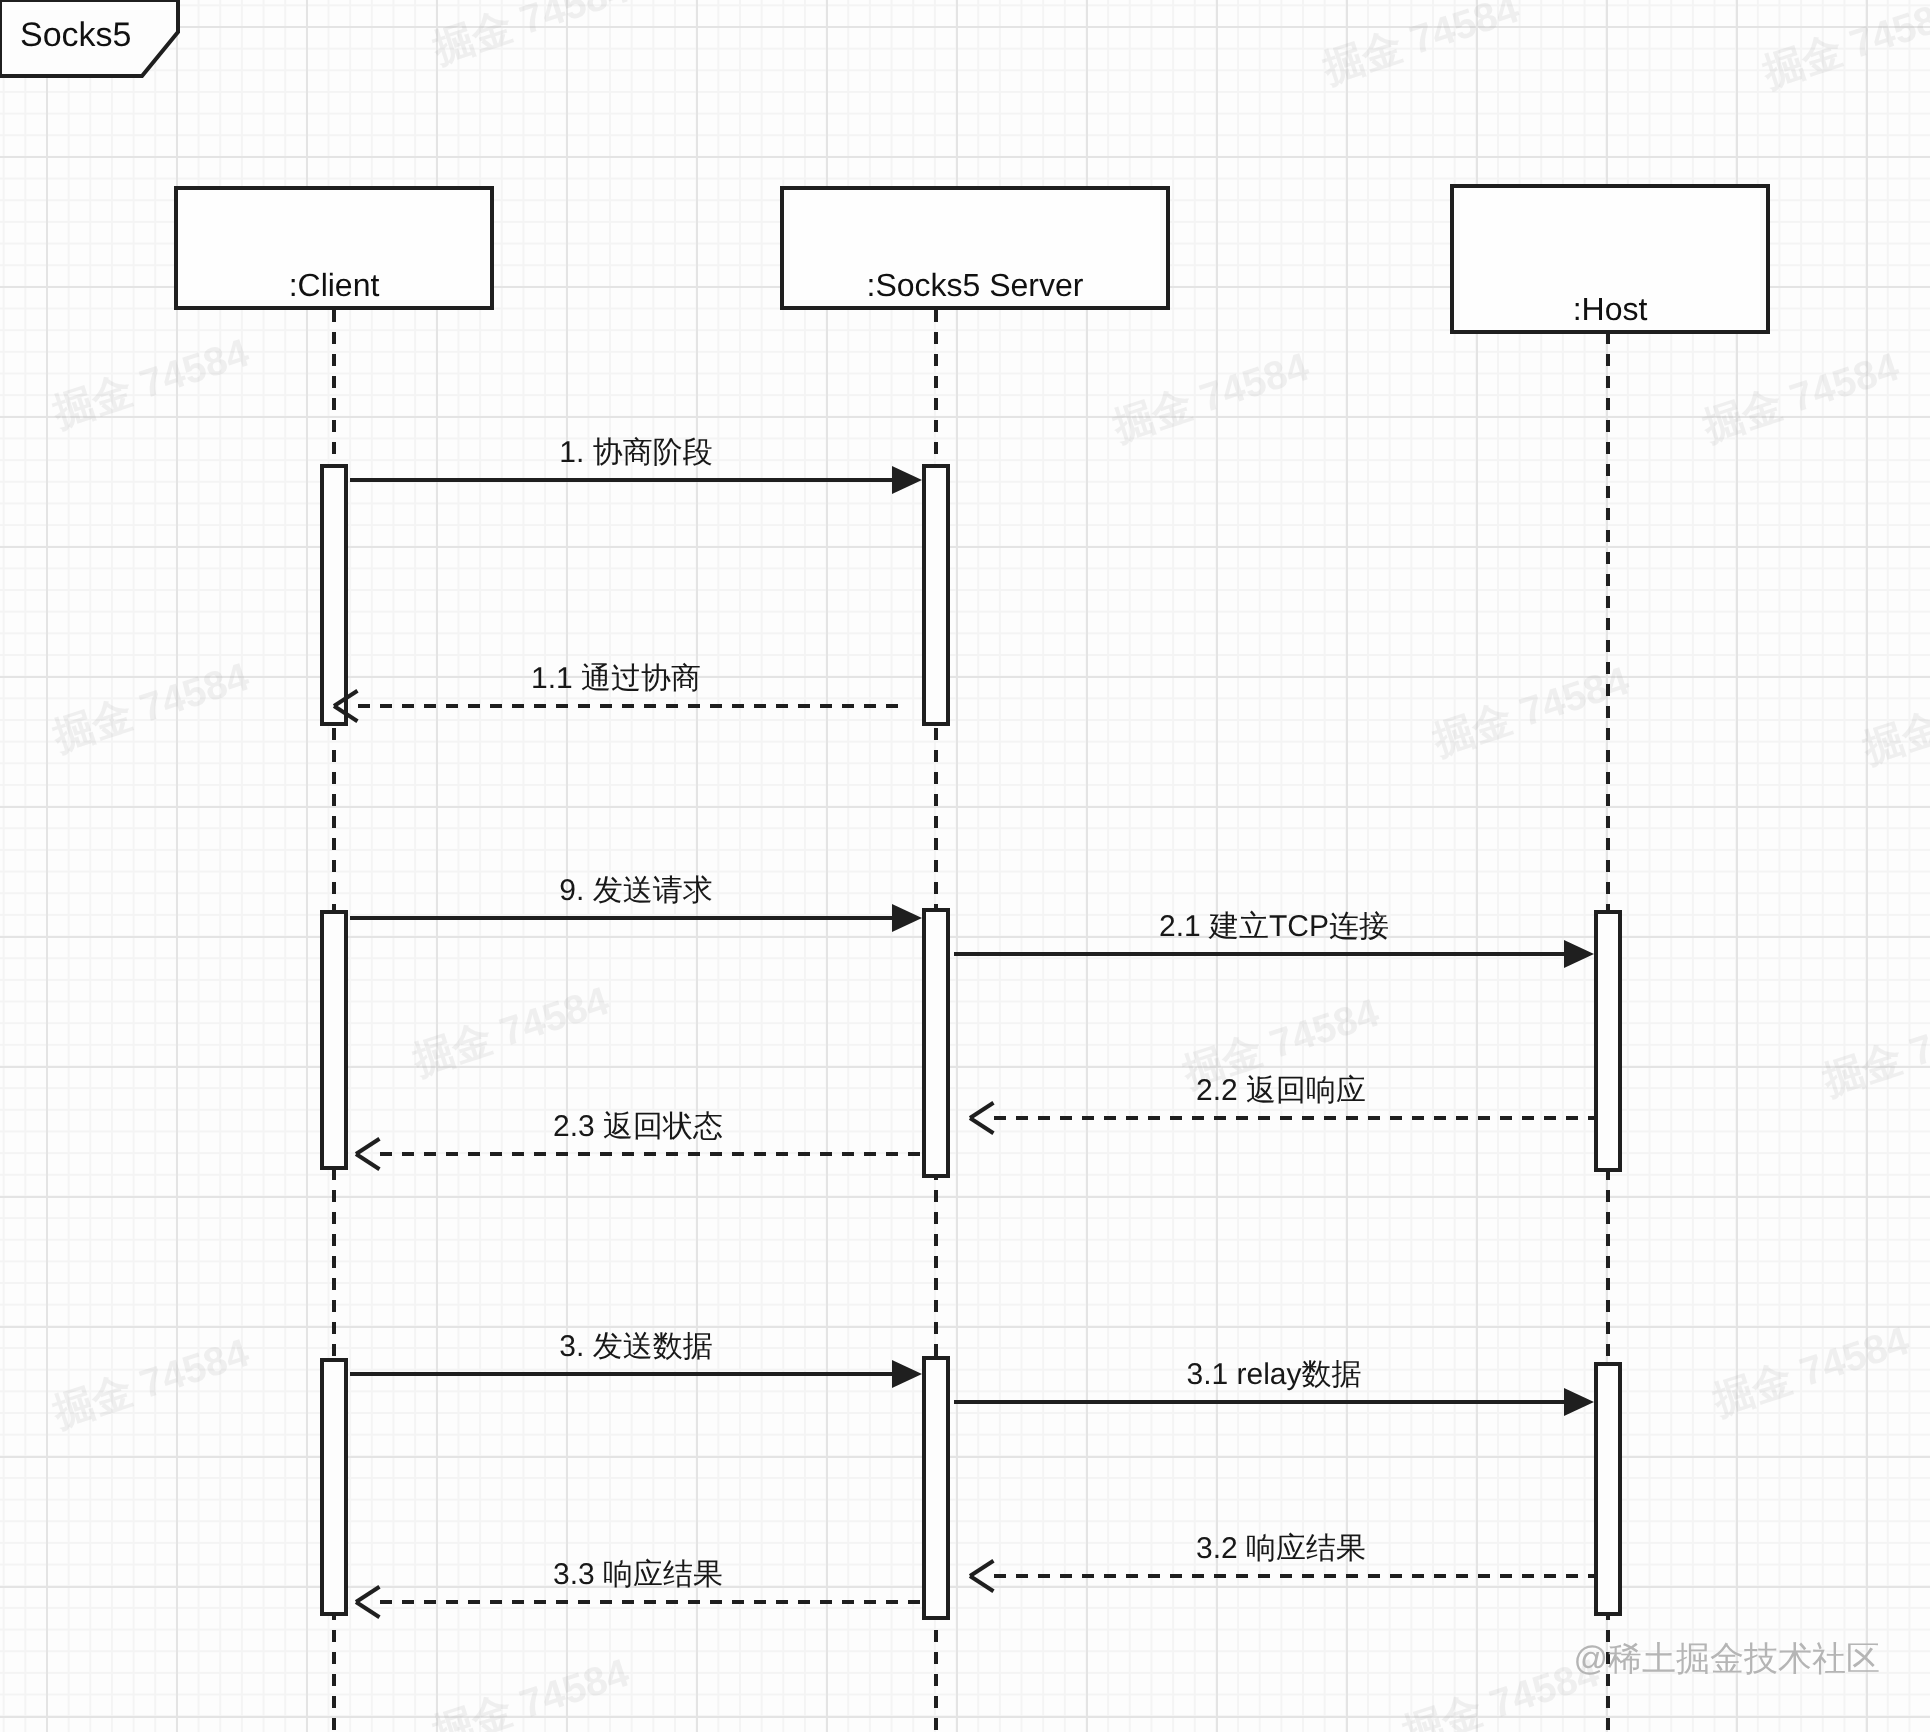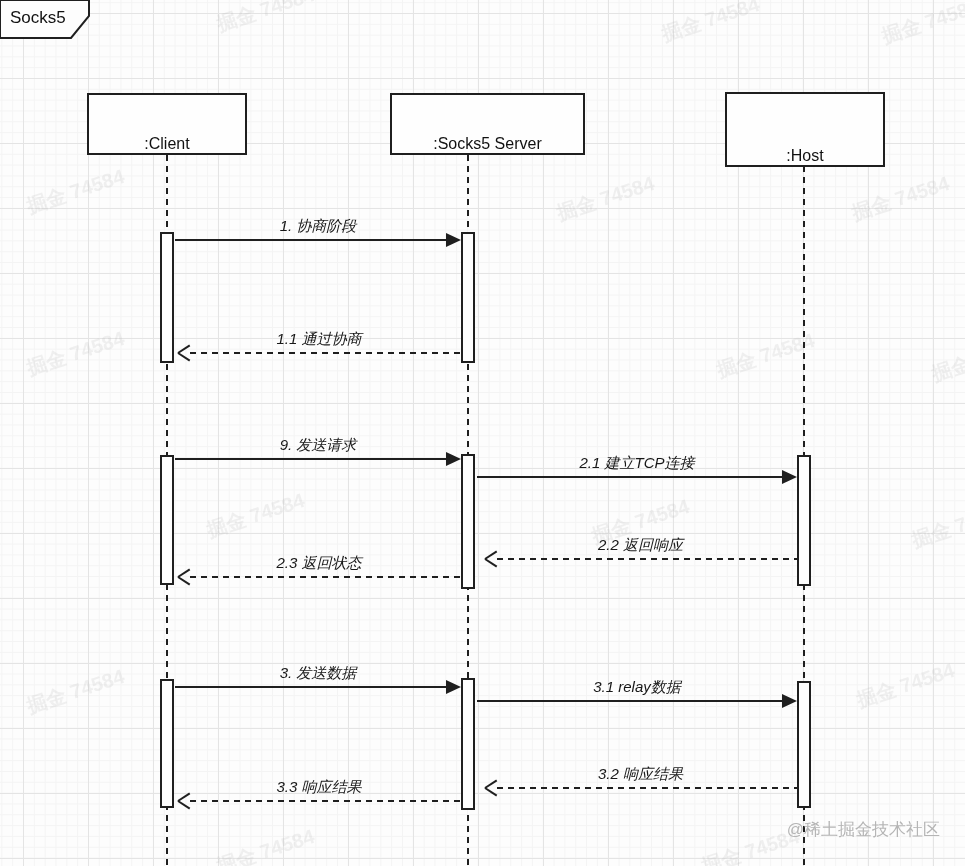--- a/index.html
+++ b/index.html
@@ -79,21 +79,21 @@
     width: 14px; height: 2px; background: #1f1f1f;
     transform-origin: 0 50%;
   }
   .head-open-left::before { transform: rotate(-33deg); }
   .head-open-left::after  { transform: rotate(33deg); }
 
   .msg-label {
     position: absolute; left: 50%; bottom: 12px;
     transform: translateX(-50%);
     white-space: nowrap;
-    font-size: 15px; color: #181818; font-style: italic;
+    font-size: 15px; color: #181818;
   }
 
   
   .wm-tile {
     position: absolute;
     font-size: 20px; font-weight: bold;
     color: rgba(170, 170, 170, 0.16);
     transform: rotate(-18deg);
     white-space: nowrap;
     z-index: 0;
@@ -156,21 +156,21 @@
   <div class="activation" style="left:160px; top:679px; height:129px"></div>
   <div class="activation" style="left:461px; top:678px; height:132px"></div>
   <div class="activation" style="left:797px; top:681px; height:127px"></div>
 
   <div class="msg to-right" style="left:175px; top:232px; width:286px">
     <div class="line-solid"></div>
     <span class="head-filled-right"></span>
     <div class="msg-label">1. 协商阶段</div>
   </div>
 
-  <div class="msg to-left" style="left:177px; top:345px; width:284px">
+  <div class="msg to-left" style="left:166px; top:345px; width:284px">
     <div class="line-dashed"></div>
     <span class="head-open-left"></span>
     <div class="msg-label">1.1 通过协商</div>
   </div>
 
   <div class="msg to-right" style="left:175px; top:451px; width:286px">
     <div class="line-solid"></div>
     <span class="head-filled-right"></span>
     <div class="msg-label">9. 发送请求</div>
   </div>

